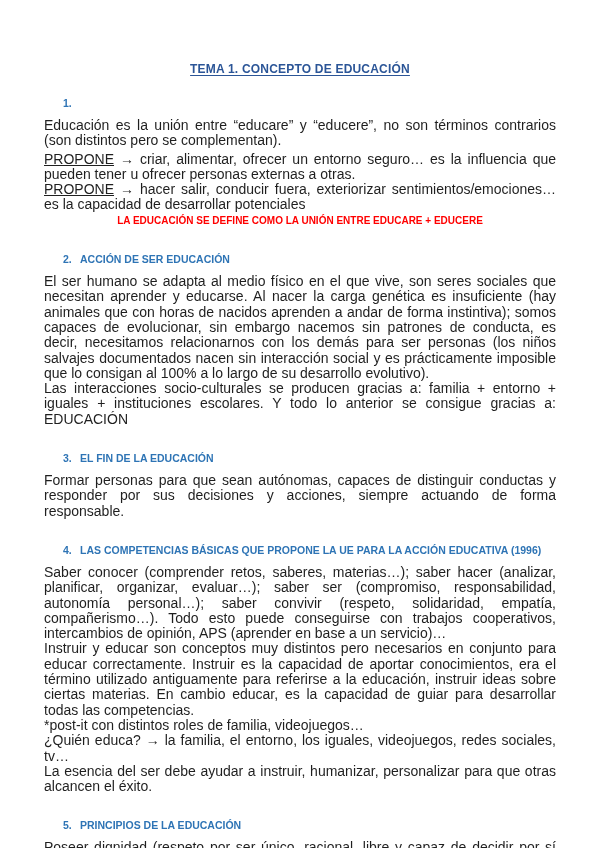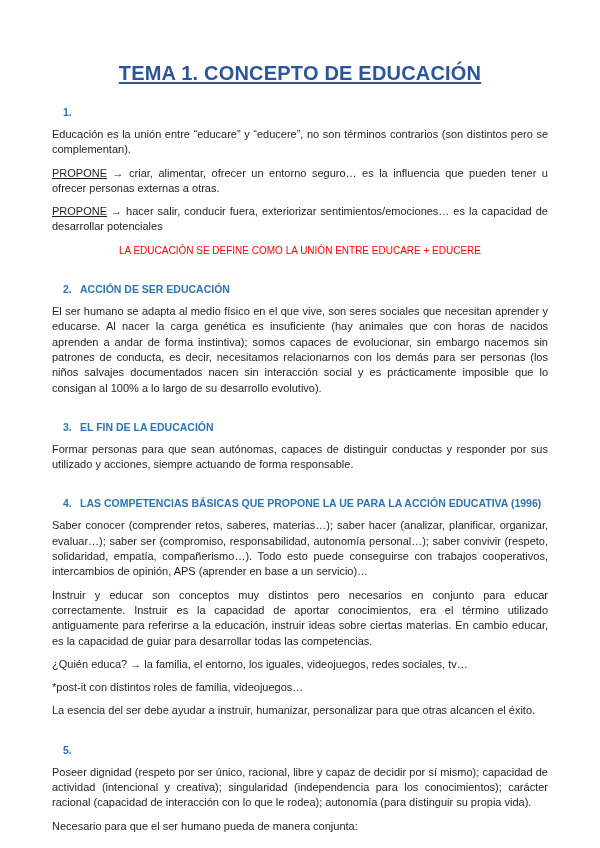--- a/index.html
+++ b/index.html
@@ -16,21 +16,21 @@
   }
   .page {
     box-sizing: border-box;
     width: 600px;
     height: 848px;
     padding: 62px 44px 0 44px;
     background: #ffffff;
   }
   .doc-title {
     margin: 0 0 20px 0;
-    font-size: 20px;
+    font-size: 12px;
     font-weight: bold;
     text-align: center;
     color: #2B5597;
     text-decoration: underline;
     text-underline-offset: 2px;
     letter-spacing: 0.2px;
   }
   .sec { margin-top: 24px; }
   .sec.first { margin-top: 0; }
   .sec-heading {
@@ -39,36 +39,36 @@
     font-size: 10.5px;
     line-height: 14px;
     font-weight: bold;
     color: #2E74B5;
   }
   .sec-num {
     flex: none;
     width: 17px;
   }
   .body-p {
-    margin: 8px;
-    font-size: 11px;
+    margin: 0;
+    font-size: 14px;
     line-height: 15.3px;
     text-align: justify;
     color: #1f1f1f;
   }
   .body-p.gap-after { margin-bottom: 3px; }
   .term {
     text-decoration: underline;
     text-underline-offset: 1px;
   }
   .highlight-line {
     margin: 0;
     font-size: 10px;
     line-height: 15.3px;
-    font-weight: normal;
+    font-weight: bold;
     text-align: center;
     color: #FF0000;
   }
 </style>
 </head>
 <body>
 
 <div class="page">
 
   <h1 class="doc-title">TEMA 1. CONCEPTO DE EDUCACIÓN</h1>
@@ -90,43 +90,45 @@
     </p>
     <p class="highlight-line">LA EDUCACIÓN SE DEFINE COMO LA UNIÓN ENTRE EDUCARE + EDUCERE</p>
   </section>
 
   <section class="sec">
     <h2 class="sec-heading">
       <span class="sec-num">2.</span>
       <span>ACCIÓN DE SER EDUCACIÓN</span>
     </h2>
     <p class="body-p">El ser humano se adapta al medio físico en el que vive, son seres sociales que necesitan aprender y educarse. Al nacer la carga genética es insuficiente (hay animales que con horas de nacidos aprenden a andar de forma instintiva); somos capaces de evolucionar, sin embargo nacemos sin patrones de conducta, es decir, necesitamos relacionarnos con los demás para ser personas (los niños salvajes documentados nacen sin interacción social y es prácticamente imposible que lo consigan al 100% a lo largo de su desarrollo evolutivo).</p>
+    <p class="body-p">Las interacciones socio-culturales se producen gracias a: familia + entorno + iguales + instituciones escolares. Y todo lo anterior se consigue gracias a: EDUCACIÓN</p>
   </section>
 
   <section class="sec">
     <h2 class="sec-heading">
       <span class="sec-num">3.</span>
       <span>EL FIN DE LA EDUCACIÓN</span>
     </h2>
-    <p class="body-p">Formar personas para que sean autónomas, capaces de distinguir conductas y responder por sus utilizado y acciones, siempre actuando de forma responsable.</p>
+    <p class="body-p">Formar personas para que sean autónomas, capaces de distinguir conductas y responder por sus decisiones y acciones, siempre actuando de forma responsable.</p>
   </section>
 
   <section class="sec">
     <h2 class="sec-heading">
       <span class="sec-num">4.</span>
       <span>LAS COMPETENCIAS BÁSICAS QUE PROPONE LA UE PARA LA ACCIÓN EDUCATIVA (1996)</span>
     </h2>
     <p class="body-p">Saber conocer (comprender retos, saberes, materias…); saber hacer (analizar, planificar, organizar, evaluar…); saber ser (compromiso, responsabilidad, autonomía personal…); saber convivir (respeto, solidaridad, empatía, compañerismo…). Todo esto puede conseguirse con trabajos cooperativos, intercambios de opinión, APS (aprender en base a un servicio)…</p>
     <p class="body-p">Instruir y educar son conceptos muy distintos pero necesarios en conjunto para educar correctamente. Instruir es la capacidad de aportar conocimientos, era el término utilizado antiguamente para referirse a la educación, instruir ideas sobre ciertas materias. En cambio educar, es la capacidad de guiar para desarrollar todas las competencias.</p>
+    <p class="body-p">*post-it con distintos roles de familia, videojuegos…</p>
     <p class="body-p">¿Quién educa? → la familia, el entorno, los iguales, videojuegos, redes sociales, tv…</p>
-    <p class="body-p">*post-it con distintos roles de familia, videojuegos…</p>
     <p class="body-p">La esencia del ser debe ayudar a instruir, humanizar, personalizar para que otras alcancen el éxito.</p>
   </section>
 
   <section class="sec">
     <h2 class="sec-heading">
       <span class="sec-num">5.</span>
+      <span>PRINCIPIOS DE LA EDUCACIÓN</span>
     </h2>
     <p class="body-p">Poseer dignidad (respeto por ser único, racional, libre y capaz de decidir por sí mismo); capacidad de actividad (intencional y creativa); singularidad (independencia para los conocimientos); carácter racional (capacidad de interacción con lo que le rodea); autonomía (para distinguir su propia vida).</p>
     <p class="body-p">Necesario para que el ser humano pueda de manera conjunta:</p>
   </section>
 
 </div>
 
 </body></html>

